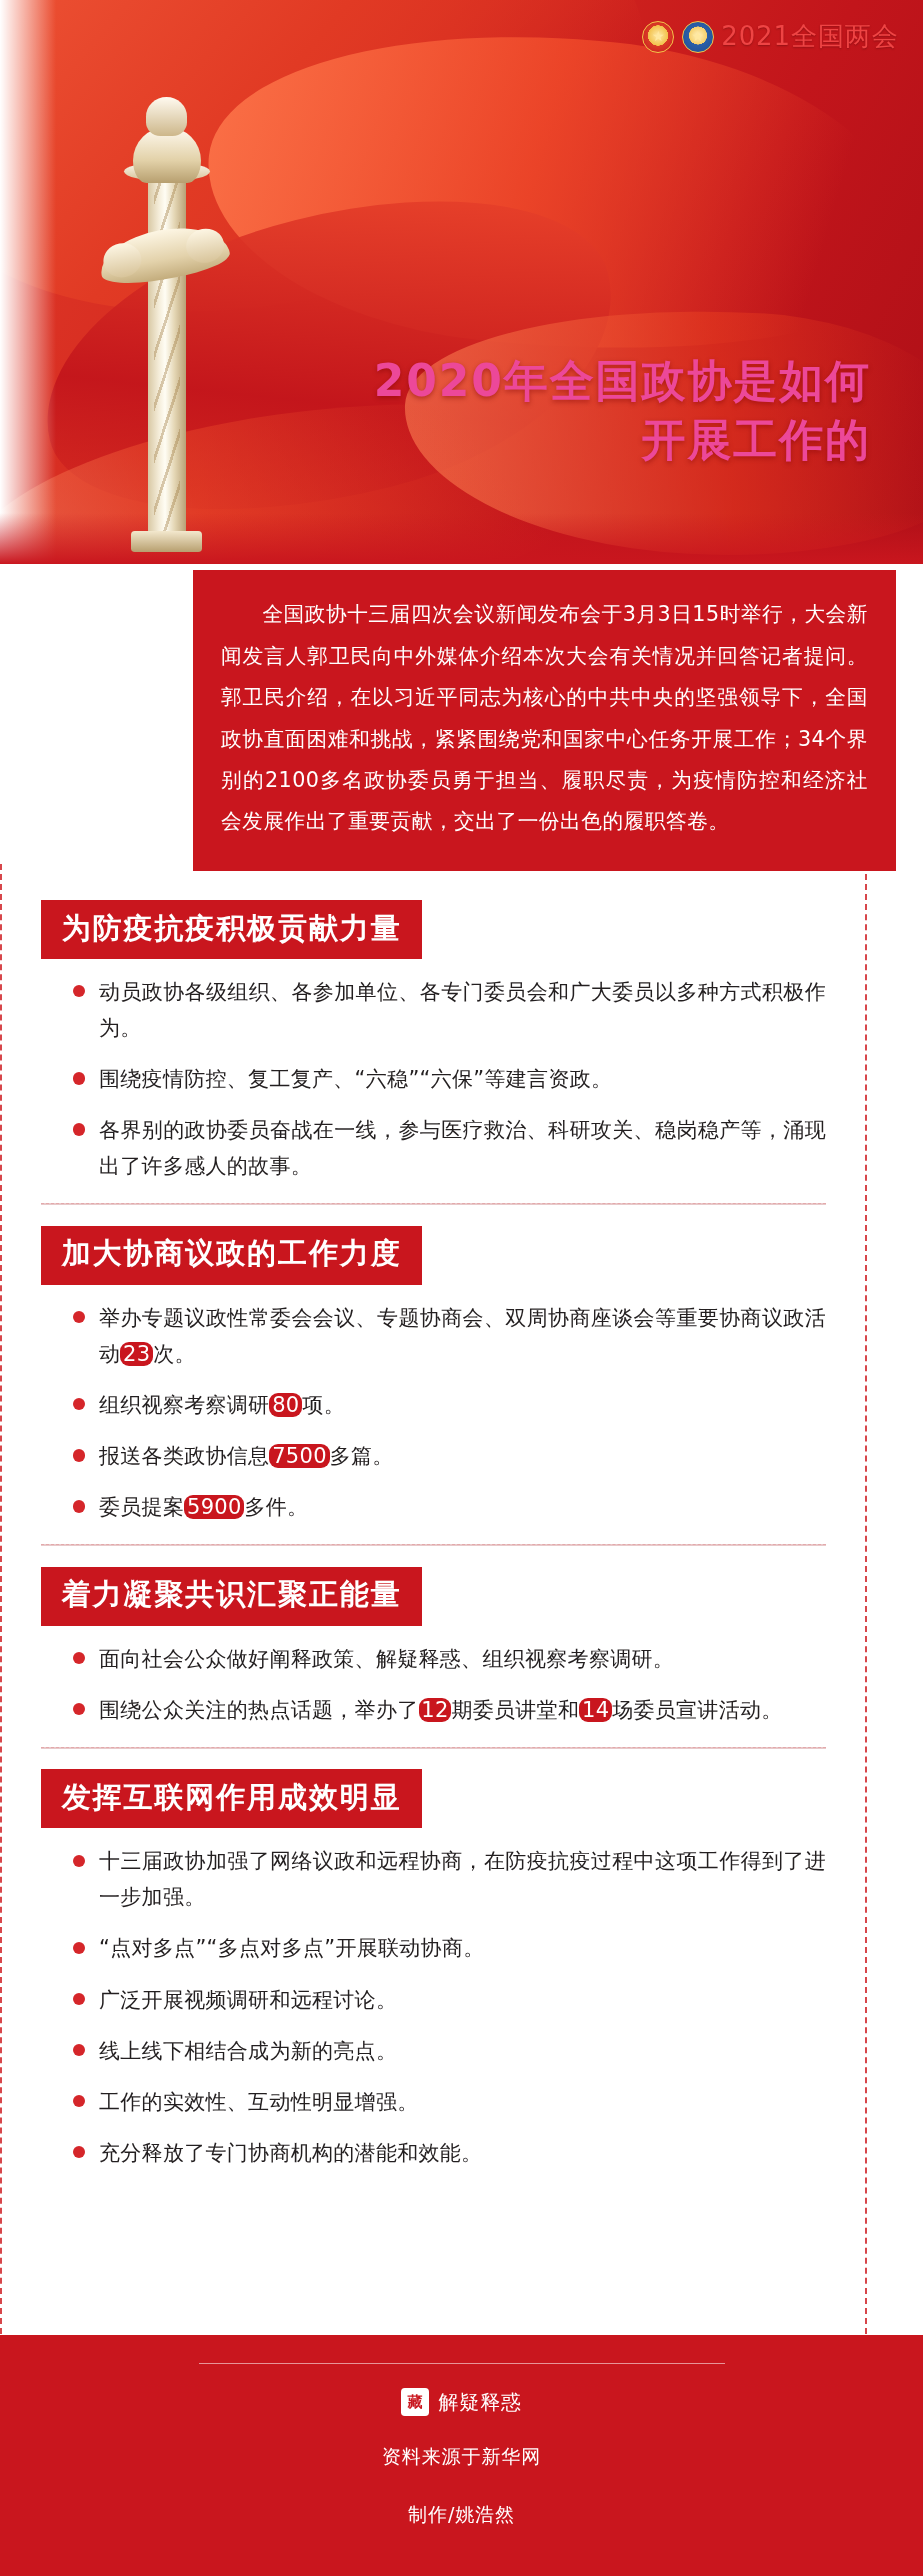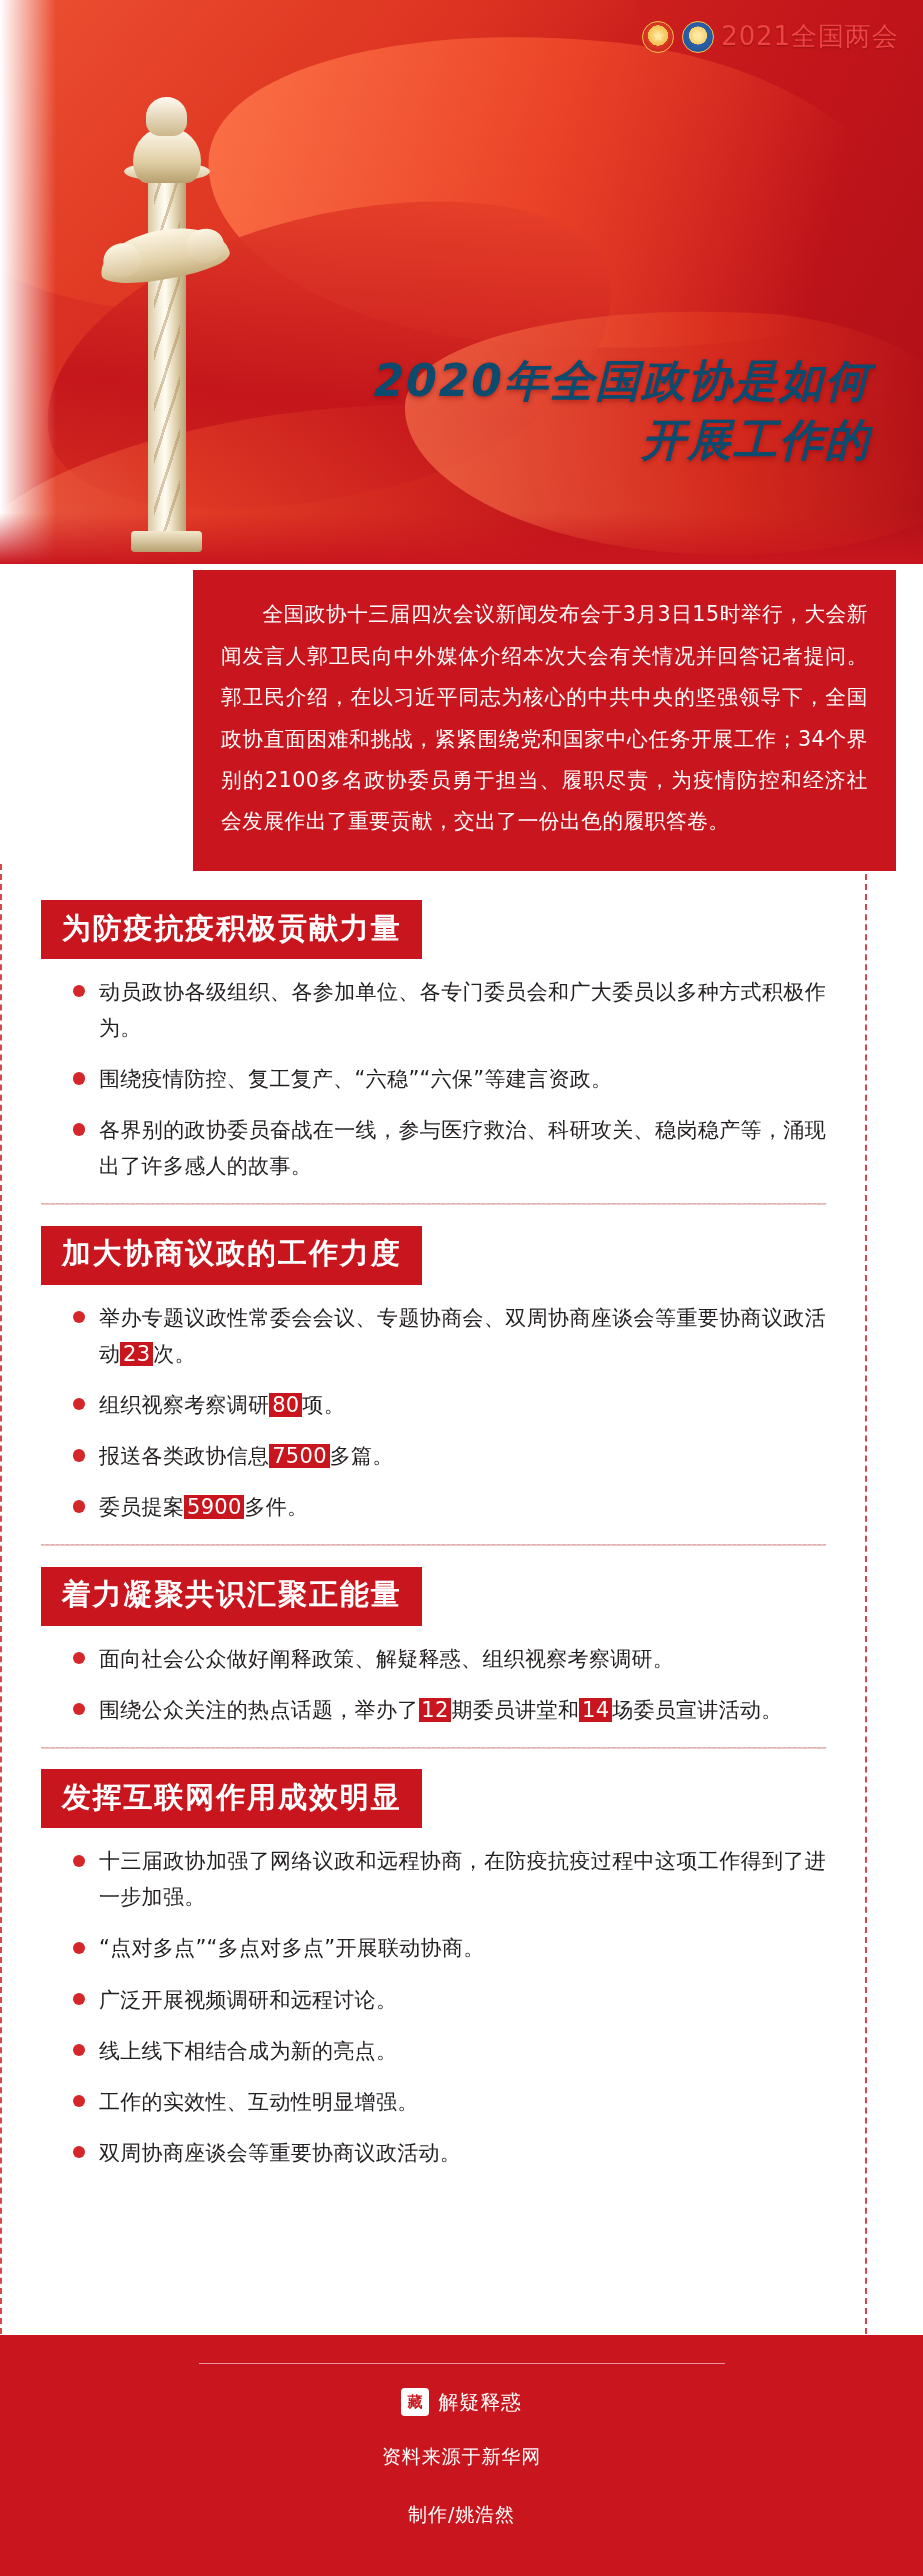--- a/index.html
+++ b/index.html
@@ -208,25 +208,24 @@
   .headline {
     position: absolute;
     right: 52px; top: 352px;
     width: 601px;
     text-align: right;
     z-index: 15;
   }
   .headline .ln {
     font-size: 44px;
     font-weight: bold;
-    color: #0c4a6e;
+    color: #ec4899;
     line-height: 1.33;
     letter-spacing: 1.9px;
     text-shadow: 0 1.9px 5.6px rgba(120,0,0,.45);
-    font-style: italic;
   }
 
   
   .lead-box {
     position: absolute;
     left: 193px; top: 570px;
     width: 703px;
     background: #c9161e;
     padding: 24.4px 28px 28px 28px;
     box-sizing: border-box;
@@ -295,21 +294,21 @@
     left: -26px;
     top: 11.3px;
     width: 12.2px; height: 12.2px;
     border-radius: 50%;
     background: #d5262a;
   }
   .hl {
     background: #c9161e;
     color: #ffffff;
     padding: 0 2.8px;
-    border-radius: 0;
+    border-radius: 9px;
   }
 
   
   .footer {
     position: absolute;
     left: 0; bottom: 0;
     width: 923px;
     height: 241px;
     background: #c9161e;
     color: #ffffff;
@@ -409,21 +408,21 @@
         <div class="section"><div class="sec-title">着力凝聚共识汇聚正能量</div><ul class="bullets">
             <li><span class="dot"></span><span>面向社会公众做好阐释政策、解疑释惑、组织视察考察调研。</span></li>
             <li><span class="dot"></span><span>围绕公众关注的热点话题，举办了</span><span class="hl">12</span><span>期委员讲堂和</span><span class="hl">14</span><span>场委员宣讲活动。</span></li>
           </ul><div class="sec-divider"></div></div>
         <div class="section"><div class="sec-title">发挥互联网作用成效明显</div><ul class="bullets">
             <li><span class="dot"></span><span>十三届政协加强了网络议政和远程协商，在防疫抗疫过程中这项工作得到了进一步加强。</span></li>
             <li><span class="dot"></span><span>“点对多点”“多点对多点”开展联动协商。</span></li>
             <li><span class="dot"></span><span>广泛开展视频调研和远程讨论。</span></li>
             <li><span class="dot"></span><span>线上线下相结合成为新的亮点。</span></li>
             <li><span class="dot"></span><span>工作的实效性、互动性明显增强。</span></li>
-            <li><span class="dot"></span><span>双周协商座谈会等重要协商议政活动。</span></li>
+            <li><span class="dot"></span><span>充分释放了专门协商机构的潜能和效能。</span></li>
           </ul></div>
       </div>
   </div>
 
   <div class="footer">
     <div class="footer-rule"></div>
     <div class="footer-brand">
       <div class="brand-mark">藏</div>
       <div class="brand-text">解疑释惑</div>
     </div>

